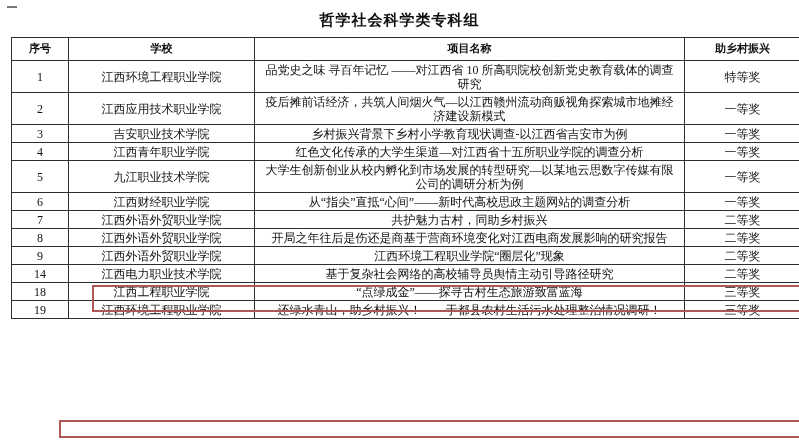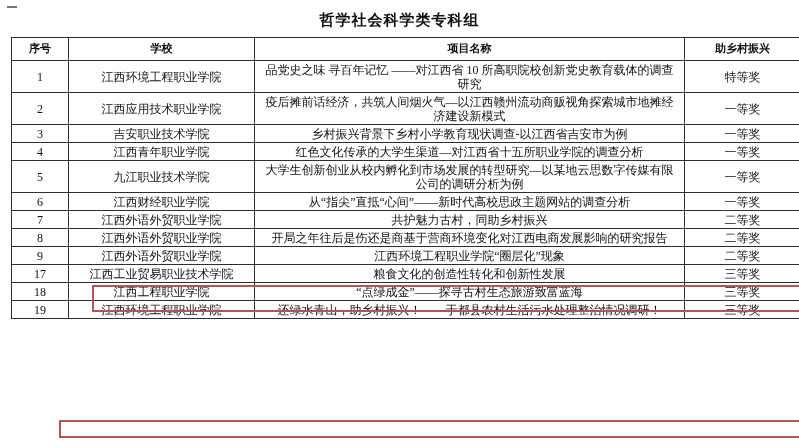--- a/index.html
+++ b/index.html
@@ -108,24 +108,24 @@
     <td class="col-project cell-project">开局之年往后是伤还是商基于营商环境变化对江西电商发展影响的研究报告</td>
     <td class="col-award cell-award">二等奖</td>
   </tr>
           <tr>
     <td class="col-index cell-index">9</td>
     <td class="col-school cell-school">江西外语外贸职业学院</td>
     <td class="col-project cell-project">江西环境工程职业学院“圈层化”现象</td>
     <td class="col-award cell-award">二等奖</td>
   </tr>
           <tr>
-    <td class="col-index cell-index">17</td>
-    <td class="col-school cell-school">江西工业贸易职业技术学院</td>
-    <td class="col-project cell-project">粮食文化的创造性转化和创新性发展</td>
-    <td class="col-award cell-award">三等奖</td>
+    <td class="col-index cell-index">14</td>
+    <td class="col-school cell-school">江西电力职业技术学院</td>
+    <td class="col-project cell-project">基于复杂社会网络的高校辅导员舆情主动引导路径研究</td>
+    <td class="col-award cell-award">二等奖</td>
   </tr>
           <tr>
     <td class="col-index cell-index">18</td>
     <td class="col-school cell-school">江西工程职业学院</td>
     <td class="col-project cell-project">“点绿成金”——探寻古村生态旅游致富蓝海</td>
     <td class="col-award cell-award">三等奖</td>
   </tr>
           <tr>
     <td class="col-index cell-index">19</td>
     <td class="col-school cell-school">江西环境工程职业学院</td>

